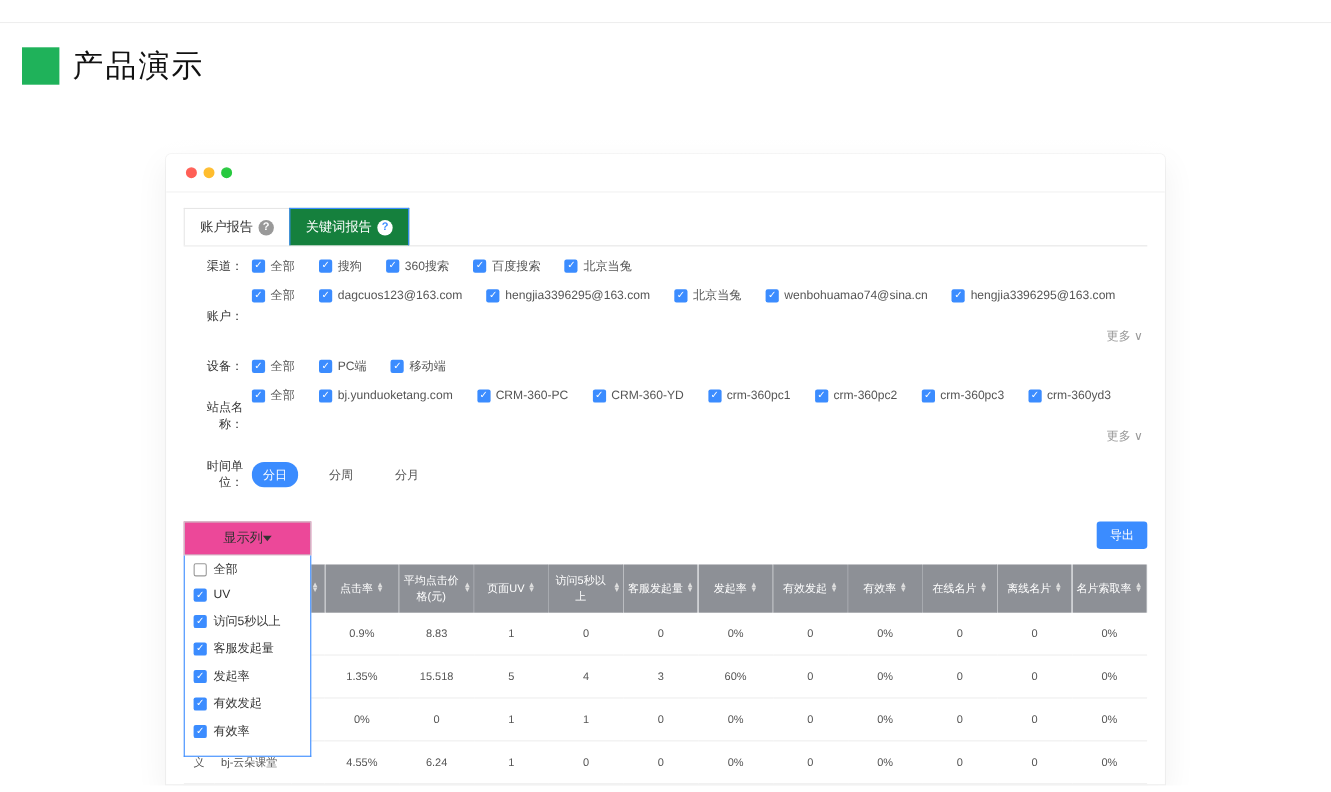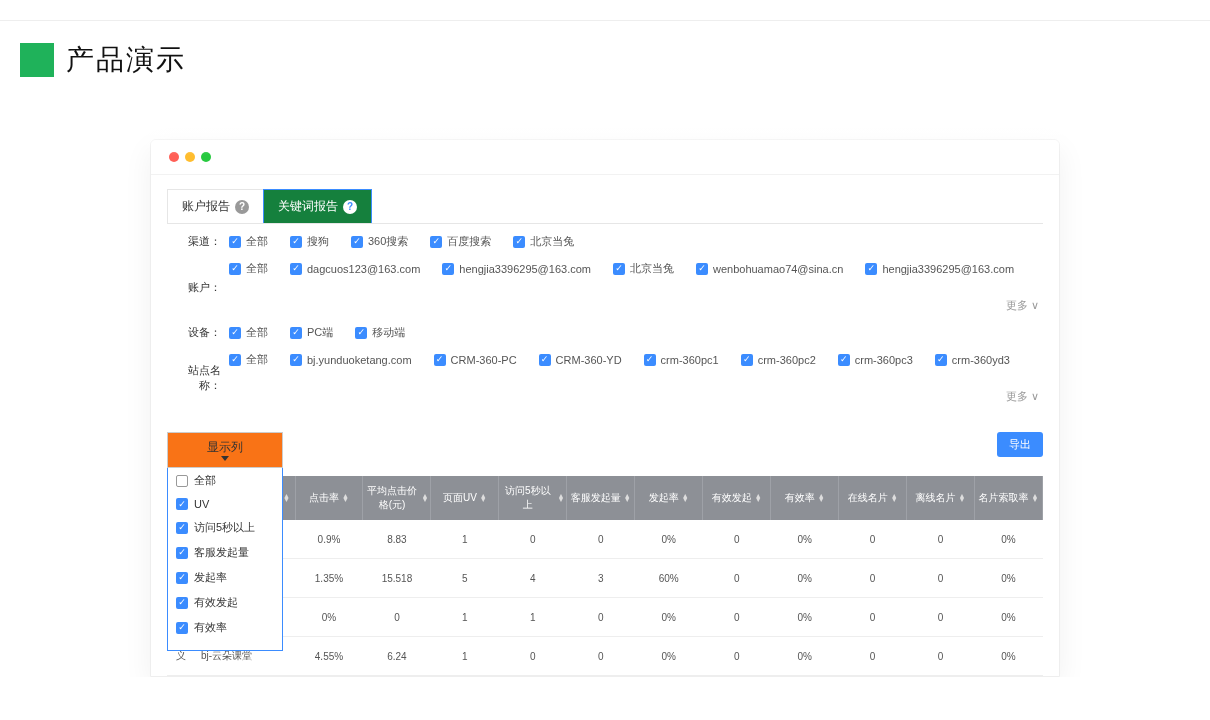--- a/index.html
+++ b/index.html
@@ -24,21 +24,21 @@
 .filter-row { display: flex; align-items: center; margin-bottom: 12px; font-size: 11px; }
 .filter-label { width: 54px; text-align: right; color: #333; margin-right: 8px; }
 .filter-items { display: flex; flex-wrap: wrap; align-items: center; gap: 22px; flex: 1; }
 .chk { display: flex; align-items: center; gap: 5px; color: #555; }
 .chk-box { width: 12px; height: 12px; background: #3b8cff; border-radius: 2px; display: inline-flex; align-items: center; justify-content: center; color: #fff; font-size: 9px; line-height: 1; }
 .more-link { color: #999; font-size: 11px; margin-left: auto; padding-right: 4px; display: flex; align-items: center; gap: 3px; }
 .time-opt { padding: 4px 10px; color: #555; cursor: pointer; }
 .time-opt.active { background: #3b8cff; color: #fff; border-radius: 11px; }
 .toolbar { display: flex; align-items: flex-start; justify-content: space-between; margin-top: 28px; position: relative; }
 .dropdown-wrap { position: relative; width: 116px; }
-.dropdown-btn { width: 100%; border: 1px solid #ccc; padding: 6px 8px; font-size: 12px; background: #f97316; display: flex; justify-content: center; align-items: center; cursor: pointer; flex-direction: column; }
+.dropdown-btn { width: 100%; border: 1px solid #ccc; padding: 6px 8px; font-size: 12px; background: #ec4899; display: flex; justify-content: center; align-items: center; cursor: pointer; }
 .caret { width: 0; height: 0; border-left: 4px solid transparent; border-right: 4px solid transparent; border-top: 5px solid #333; }
 .dropdown-menu { position: absolute; top: 100%; left: 0; width: 100%; background: #fff; border: 1px solid #3b8cff; border-top: none; z-index: 10; }
 .dropdown-item { padding: 5px 8px; display: flex; align-items: center; gap: 6px; font-size: 11px; color: #333; cursor: pointer; }
 .chk-empty { width: 12px; height: 12px; border: 1px solid #999; border-radius: 2px; display: inline-block; }
 .export-btn { background: #3b8cff; color: #fff; padding: 5px 12px; border-radius: 3px; font-size: 11px; cursor: pointer; }
 .table-wrap { margin-top: 8px; overflow: hidden; }
 table { width: 100%; border-collapse: collapse; font-size: 11px; table-layout: fixed; }
 thead th { background: #8d9096; color: #fff; font-weight: 400; padding: 8px 2px; border-right: 1px solid #9ea1a7; font-size: 10px; position: relative; }
 .th-inner { display: flex; align-items: center; justify-content: center; gap: 3px; }
 .sort-arrows { display: inline-flex; flex-direction: column; line-height: 4px; font-size: 7px; color: #ddd; }
@@ -182,20 +182,28 @@
               <span class="chk-box">✓</span>
               <span>crm-360pc3</span>
             </div>
             <div class="chk">
               <span class="chk-box">✓</span>
               <span>crm-360yd3</span>
             </div>
             <div class="more-link">更多 <span>∨</span></div>
           </div>
         </div>
+        <div class="filter-row">
+          <div class="filter-label">时间单位：</div>
+          <div class="filter-items" style="gap: 18px;">
+            <div class="time-opt active">分日</div>
+            <div class="time-opt">分周</div>
+            <div class="time-opt">分月</div>
+          </div>
+        </div>
       </div>
 
     <div class="toolbar">
       <div class="dropdown-wrap">
         <div class="dropdown-btn">
           <span>显示列</span>
           <span class="caret"></span>
         </div>
         <div class="dropdown-menu" id="dropdown-menu">
             <div class="dropdown-item">

